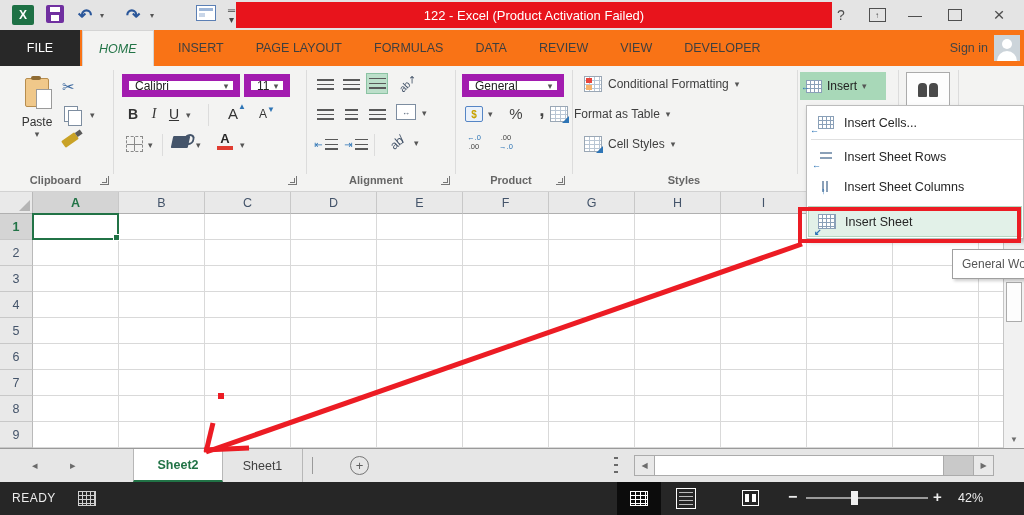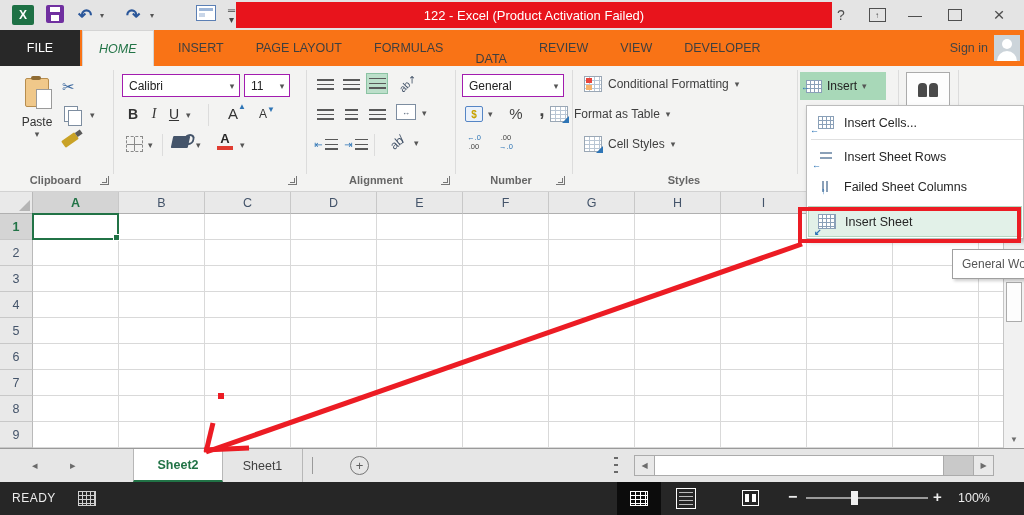--- a/index.html
+++ b/index.html
@@ -31,21 +31,21 @@
   #signin{right:36px;top:0;height:36px;display:flex;align-items:center;font-size:12.5px;color:#444;}
   #avatar{right:4px;top:5px;width:26px;height:26px;background:#ccd4da;}
   #avatar::before{content:"";position:absolute;top:4px;left:8px;width:10px;height:10px;border-radius:50%;background:#fff;}
   #avatar::after{content:"";position:absolute;bottom:0;left:3px;width:20px;height:10px;border-radius:10px 10px 0 0;background:#fff;}
   
   #ribbon{left:0;top:66px;width:1024px;height:126px;background:#f3f3f2;border-bottom:1px solid #d2d2d2;box-sizing:border-box;}
   .gsep{top:4px;width:1px;height:104px;background:#dcdcdc;}
   .glabel{top:108px;font-size:11px;color:#666;text-align:center;font-weight:bold;}
   .launcher{top:110px;width:8px;height:8px;border-right:1px solid #777;border-bottom:1px solid #777;}
   .launcher::before{content:"";position:absolute;right:1px;bottom:1px;width:4px;height:4px;border-right:1px solid #777;border-bottom:1px solid #777;transform:rotate(0deg);}
-  .combo{background:#fff;border:1px solid #a21caf;display:flex;align-items:center;font-size:12px;color:#222;box-sizing:border-box;}
+  .combo{background:#fff;border:7px solid #a21caf;display:flex;align-items:center;font-size:12px;color:#222;box-sizing:border-box;}
   .combo .cv{flex:1;padding-left:6px;white-space:nowrap;overflow:hidden;}
   .combo .ca{width:14px;color:#555;font-size:9px;text-align:center;}
   .dd-caret{color:#555;font-size:9px;}
   .fbtn{display:flex;align-items:center;justify-content:center;color:#333;}
   .ln{width:17px;height:11px;background:repeating-linear-gradient(to bottom,#595959 0 1.5px,transparent 1.5px 4.6px);}
   .ln.sm{width:13px;}
   .hl-green{background:#bcdfca;border:1px solid #8bc3a3;}
   .stl-row{display:flex;align-items:center;font-size:12px;color:#3f3f3f;gap:6px;}
   .stl-ico{width:16px;height:14px;border:1px solid #9aa7b5;background:
      repeating-linear-gradient(to bottom,transparent 0 3px,#b9c6d4 3px 4px),
@@ -173,21 +173,21 @@
     <div class="abs" id="tabs-rest">
       <div class="rtab" style="position:relative;">
           <span>INSERT</span>
         </div>
       <div class="rtab" style="position:relative;">
           <span>PAGE LAYOUT</span>
         </div>
       <div class="rtab" style="position:relative;">
           <span>FORMULAS</span>
         </div>
-      <div class="rtab" style="position:relative;align-items:flex-end;">
+      <div class="rtab" style="position:relative;">
           <span>DATA</span>
         </div>
       <div class="rtab" style="position:relative;">
           <span>REVIEW</span>
         </div>
       <div class="rtab" style="position:relative;">
           <span>VIEW</span>
         </div>
       <div class="rtab" style="position:relative;">
           <span>DEVELOPER</span>
@@ -315,21 +315,21 @@
     <div class="abs fbtn" style="left:506px;top:37px;width:20px;height:20px;font-size:15px;color:#444;">%</div>
     <div class="abs fbtn" style="left:534px;top:32px;width:16px;height:24px;font-size:19px;font-weight:bold;color:#444;">,</div>
     <div class="abs" style="left:462px;top:67px;width:24px;font-size:7.5px;color:#444;line-height:9px;text-align:center;">
       <div style="color:#2e75b6;">←.0</div>
         <div>.00</div>
     </div>
     <div class="abs" style="left:494px;top:67px;width:24px;font-size:7.5px;color:#444;line-height:9px;text-align:center;">
       <div>.00</div>
         <div style="color:#2e75b6;">→.0</div>
     </div>
-    <div class="abs glabel" style="left:458px;width:106px;">Number</div>
+    <div class="abs glabel" style="left:458px;width:106px;">Product</div>
     <div class="abs launcher" style="left:556px;"></div>
 
     <div class="abs stl-row" style="left:584px;top:10px;">
       <span class="stl-ico cf-ico"></span>
       <span>Conditional Formatting</span>
       <span class="dd-caret">▾</span>
     </div>
     <div class="abs stl-row" style="left:550px;top:40px;">
       <span class="stl-ico ft-ico"></span>
       <span>Format as Table</span>
@@ -436,21 +436,21 @@
           <span class="rowbars"></span>
           <span class="mi-arr" style="left:4px;top:8px;">←</span>
         </span>
       <span>Insert Sheet Rows</span>
     </div>
     <div class="mitem" style="top:66px;">
       <span class="mico">
           <span class="colbars"></span>
           <span class="mi-arr" style="left:13px;top:5px;">↑</span>
         </span>
-      <span>Failed Sheet Columns</span>
+      <span>Insert Sheet Columns</span>
     </div>
     <div class="mitem hl" style="top:100px;height:31px;">
       <span class="mico">
           <span class="cells-ico" style="width:16px;height:13px;"></span>
           <span class="mi-arr" style="left:5px;top:13px;">↙</span>
         </span>
       <span>Insert Sheet</span>
     </div>
   </div>
 
@@ -486,21 +486,21 @@
     <div class="abs" id="view-layout">
         <span class="vico-page"></span>
       </div>
     <div class="abs" id="view-break">
         <span class="vico-break"></span>
       </div>
     <div class="abs" id="zoom-out">−</div>
     <div class="abs" id="zoom-track"></div>
     <div class="abs" id="zoom-thumb"></div>
     <div class="abs" id="zoom-in">+</div>
-    <div class="abs" id="zoom-pct">100%</div>
+    <div class="abs" id="zoom-pct">42%</div>
   </div>
 
   <svg class="abs" id="anno" width="1024" height="515" viewBox="0 0 1024 515">
     <rect x="800" y="209" width="219" height="32" fill="none" stroke="#ec1c24" stroke-width="4"></rect>
     <line x1="802" y1="244" x2="206" y2="452" stroke="#ec1c24" stroke-width="5"></line>
     <line x1="206" y1="452" x2="213" y2="423" stroke="#ec1c24" stroke-width="5"></line>
     <line x1="204" y1="450" x2="249" y2="448" stroke="#ec1c24" stroke-width="5"></line>
     <rect x="218" y="393" width="6" height="6" fill="#ec1c24"></rect>
   </svg>
 

